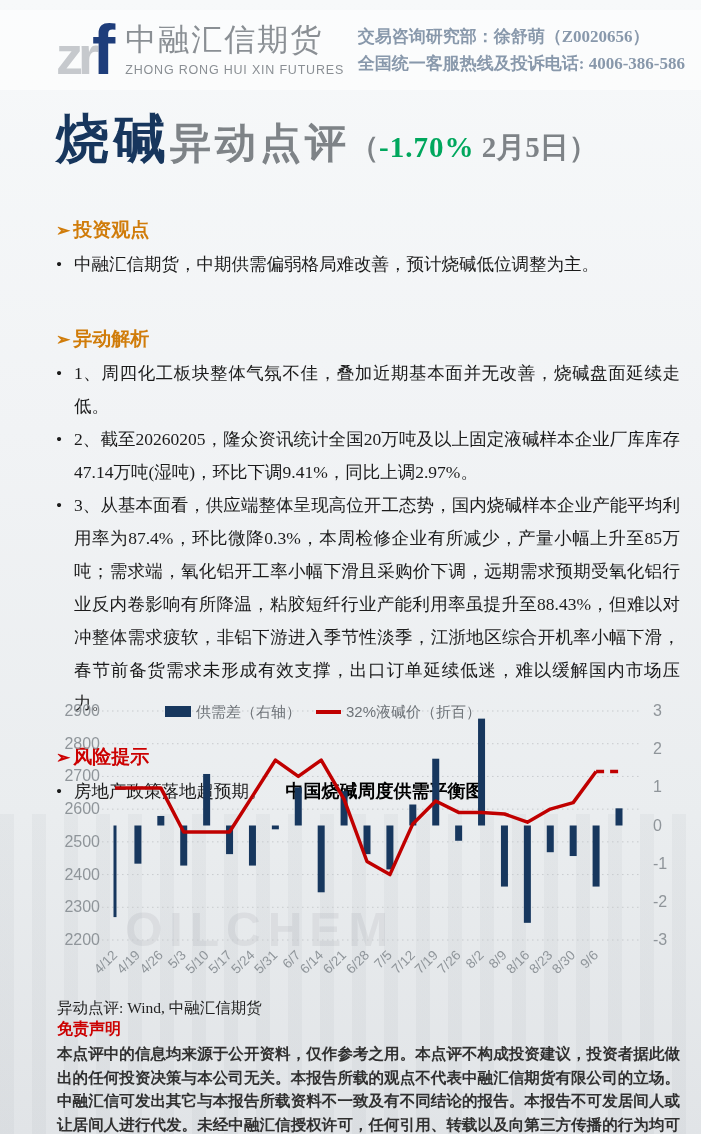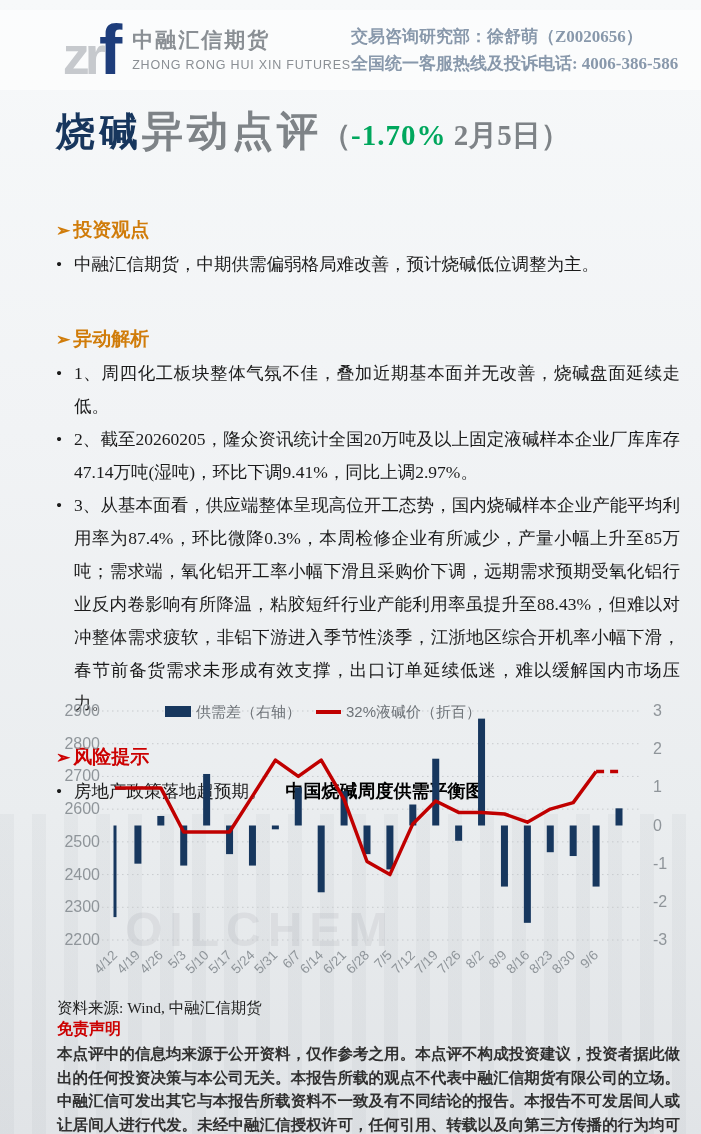--- a/index.html
+++ b/index.html
@@ -7,31 +7,31 @@
     position:relative;width:701px;height:1134px;overflow:hidden;
     font-family:"Liberation Serif","DejaVu Serif",serif;color:#1b1b1b;
     background:linear-gradient(180deg,#f7f9fa 0%,#f1f3f5 38%,#eaedef 72%,#e1e4e7 100%);
   }
   .page::before{
     content:"";position:absolute;left:0;right:0;bottom:0;height:320px;pointer-events:none;
     background:repeating-linear-gradient(90deg,rgba(90,100,110,0.05) 0 14px,rgba(255,255,255,0) 14px 32px);
   }
   
   .hdr{position:absolute;top:10px;left:0;right:0;height:80px;display:flex;align-items:center;
-       justify-content:center;padding:0 16px 0 56px;background:rgba(255,255,255,0.55);}
+       justify-content:space-between;padding:0 16px 0 56px;background:rgba(255,255,255,0.55);}
   .logo{display:flex;align-items:center;gap:10px;}
   .logo-mark{font-family:"Liberation Sans",sans-serif;font-weight:bold;line-height:0.9;white-space:nowrap;}
   .logo-zr{font-size:54px;color:#c6c9cd;letter-spacing:-5px;}
   .logo-f{font-size:70px;color:#1e3d7b;margin-left:-2px;}
-  .logo-cn{font-family:"Liberation Sans",sans-serif;font-weight:bold;font-size:21px;color:#8a8f94;letter-spacing:2px;line-height:1.1;}
+  .logo-cn{font-family:"Liberation Sans",sans-serif;font-weight:normal;font-size:31px;color:#8a8f94;letter-spacing:2px;line-height:1.1;}
   .logo-en{font-family:"Liberation Sans",sans-serif;font-size:12.5px;color:#8a8f94;letter-spacing:0.8px;margin-top:6px;}
   .contact{color:#8898ab;font-size:17px;line-height:27px;font-weight:bold;}
   
   .title{position:absolute;top:104px;left:56px;margin:0;font-weight:bold;white-space:nowrap;}
-  .t-product{font-size:39px;color:#17365d;letter-spacing:4px;}
+  .t-product{font-size:53px;color:#17365d;letter-spacing:4px;}
   .t-rest{font-size:41px;color:#7e8387;letter-spacing:4px;}
   .t-paren,.t-date{font-size:29px;color:#7e8387;}
   .t-change{font-size:29px;color:#00a75d;letter-spacing:1px;}
   
   .content{position:absolute;top:172px;left:56px;width:624px;font-size:17.5px;line-height:33px;}
   .sec-h{font-size:19px;font-weight:bold;line-height:35px;}
   .sec-h .marker{margin-right:3px;font-size:17px;}
   .h-orange{color:#d07c0a;margin-top:40px;}
   .h-red{color:#cc0000;margin-top:19px;}
   .bullet{position:relative;padding-left:18px;text-align:justify;}
@@ -163,17 +163,17 @@
           <text x="559.0909090909091" y="258" text-anchor="end" transform="rotate(-45 559.0909090909091 258)">9/6</text>
         </g>
         <g font-family="Liberation Sans, sans-serif" font-size="15" fill="#6e7378">
           <rect x="125" y="8" width="26" height="11" fill="#17375e"></rect>
           <text x="156" y="19">供需差（右轴）</text>
           <rect x="276" y="12" width="25" height="4" fill="#c00000"></rect>
           <text x="306" y="19">32%液碱价（折百）</text>
         </g>
       </svg></div>
 
-  <div class="source">资料来源: Wind, 中融汇信期货</div>
+  <div class="source">异动点评: Wind, 中融汇信期货</div>
   <div class="disc-head">免责声明</div>
   <p class="disclaimer">本点评中的信息均来源于公开资料，仅作参考之用。本点评不构成投资建议，投资者据此做出的任何投资决策与本公司无关。本报告所载的观点不代表中融汇信期货有限公司的立场。中融汇信可发出其它与本报告所载资料不一致及有不同结论的报告。本报告不可发居间人或让居间人进行代发。未经中融汇信授权许可，任何引用、转载以及向第三方传播的行为均可能承担法律责任。</p>
 
 </div>
 
 </body></html>

